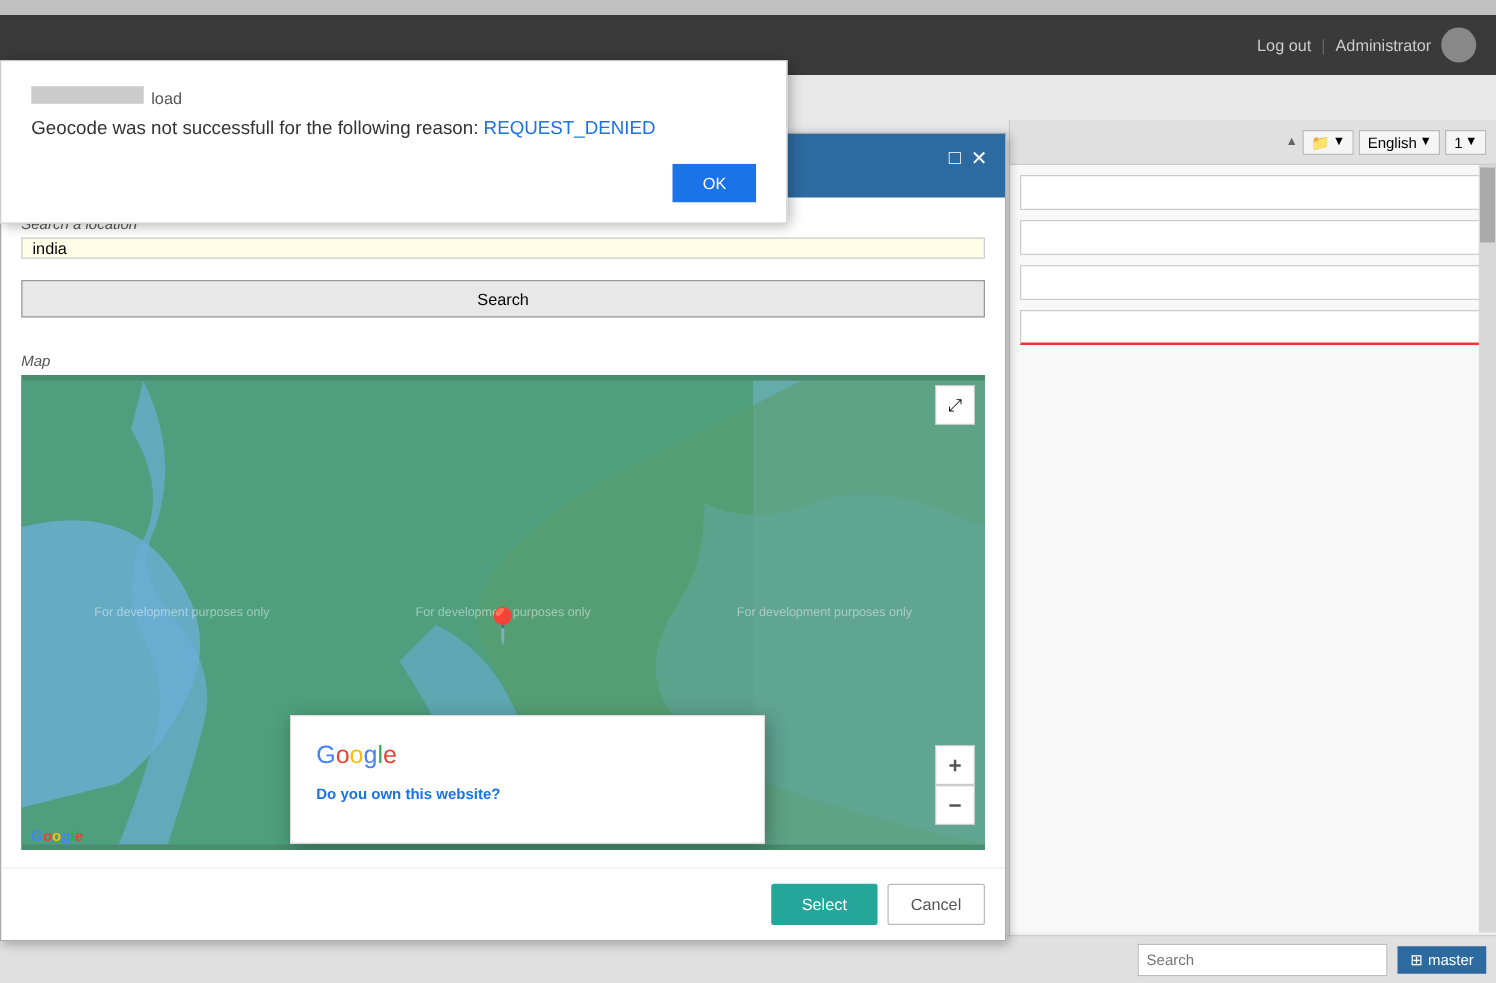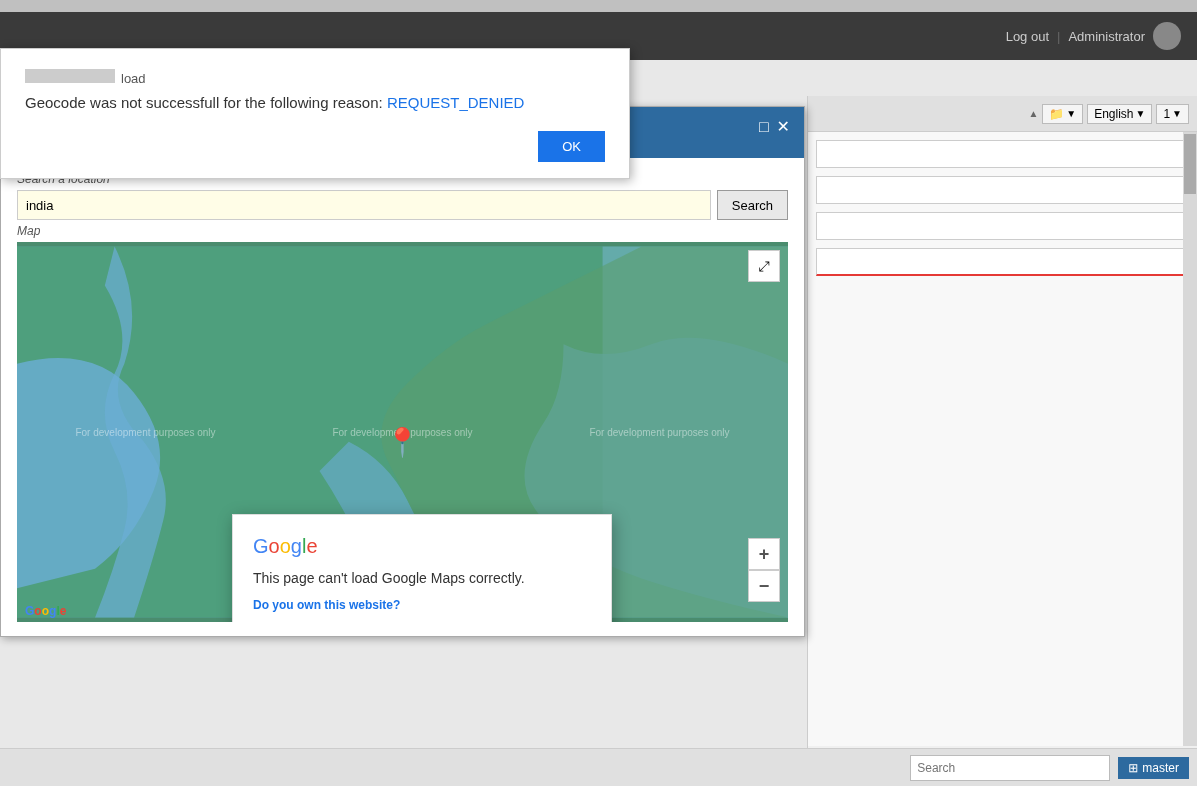--- a/index.html
+++ b/index.html
@@ -191,22 +191,23 @@
       padding: 14px 16px;
     }
     .search-label {
       color: #555;
       font-size: 12px;
       margin-bottom: 4px;
       font-style: italic;
     }
     .search-row {
       display: flex;
-      gap: 6px;
-      margin-bottom: 4px;
+      gap: 17px;
+      margin-bottom: 28px;
+      flex-direction: column;
     }
     .search-input {
       flex: 1;
       height: 30px;
       border: 1px solid #ccc;
       background: #fffde7;
       padding: 0 8px;
       font-size: 13px;
     }
     .search-button {
@@ -518,29 +519,32 @@
         </div>
 
         <div class="map-google-logo">
           <span>G</span><span>o</span><span>o</span><span>g</span><span>l</span><span>e</span>
         </div>
 
         <div class="gmaps-dialog">
           <div class="gmaps-logo">
             <span>G</span><span>o</span><span>o</span><span>g</span><span>l</span><span>e</span>
           </div>
-          <div class="gmaps-title">This page can't load Google Maps correctly.</div>
           <div class="gmaps-question">
             <a href="#">Do you own this website?</a>
           </div>
 
         </div>
       </div>
     </div>
 
+    <div class="map-dialog-footer">
+      <button class="btn-select">Select</button>
+      <button class="btn-cancel">Cancel</button>
+    </div>
   </div>
 
   <div class="browser-alert">
     <div class="browser-alert-site">
       <span class="browser-alert-site-name"></span>
       <span>load</span>
     </div>
     <div class="browser-alert-msg">
       <span>Geocode was not successfull for the following reason: </span><a href="#" style="color: rgb(26, 115, 232);">REQUEST_DENIED</a>
     </div>

